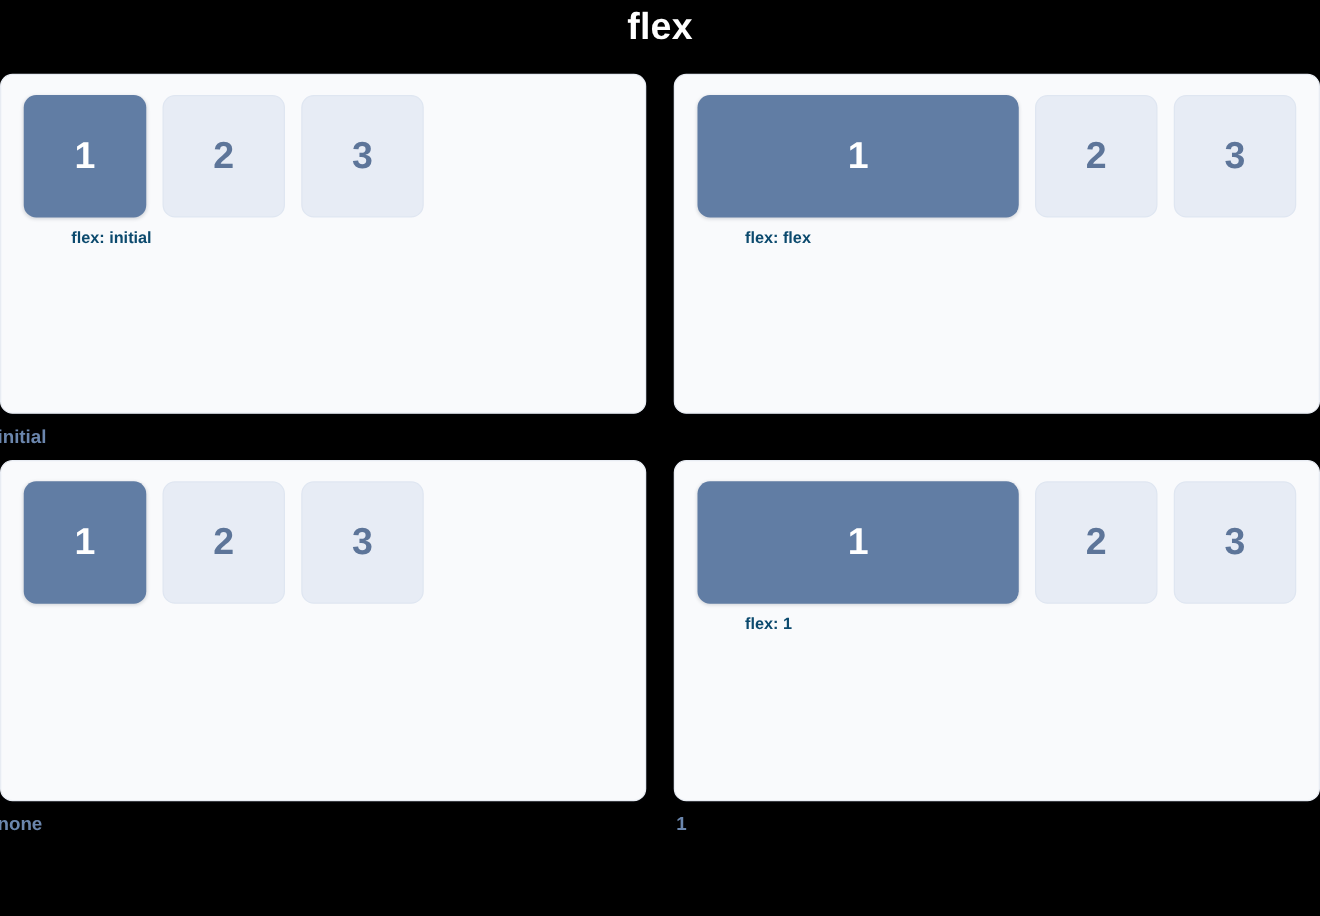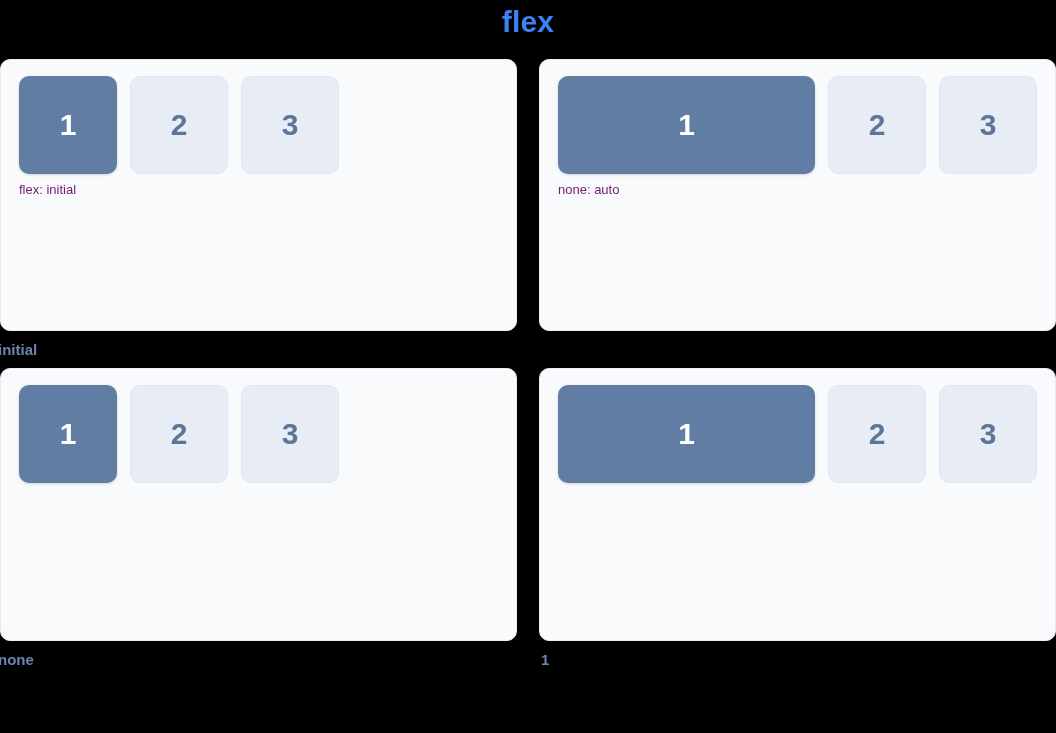--- a/index.html
+++ b/index.html
@@ -10,21 +10,21 @@
     height: 733px;
     overflow: hidden;
   }
   body {
     font-family: "Liberation Sans", sans-serif;
     -webkit-font-smoothing: antialiased;
   }
 
   #page-title {
     text-align: center;
-    color: #3b82f6;
+    color: #ffffff;
     font-size: 30px;
     font-weight: bold;
     line-height: 1;
     padding-top: 7px;
     letter-spacing: 0.2px;
   }
 
   #grid {
     position: absolute;
     top: 59px;
@@ -86,25 +86,26 @@
   .box.muted {
     background: #e7ecf5;
     color: #5d7599;
     border: 1px solid #dfe6f1;
   }
 
   
   .boxes.grow .box.primary { flex: 1 1 auto; width: auto; }
 
   .flex-label {
-    color: #701a75;
+    color: #0c4a6e;
     font-size: 13px;
-    font-weight: normal;
+    font-weight: bold;
     margin-top: 9px;
     line-height: 1;
+    margin-left: 38px;
   }
 
   .caption {
     color: #6b86ad;
     font-size: 15px;
     font-weight: bold;
     line-height: 1;
     padding-top: 11px;
     padding-bottom: 11px;
   }
@@ -132,21 +133,21 @@
       <div class="caption">initial</div>
     </div>
 
     <div class="panel right">
       <div class="card">
         <div class="boxes grow">
           <div class="box primary">1</div>
           <div class="box muted">2</div>
           <div class="box muted">3</div>
         </div>
-        <div class="flex-label">none: auto</div>
+        <div class="flex-label">flex: flex</div>
       </div>
     </div>
 
   </div>
 
   <div class="row row-bottom">
 
     <div class="panel left">
       <div class="card">
         <div class="boxes">
@@ -158,19 +159,20 @@
       <div class="caption">none</div>
     </div>
 
     <div class="panel right">
       <div class="card">
         <div class="boxes grow">
           <div class="box primary">1</div>
           <div class="box muted">2</div>
           <div class="box muted">3</div>
         </div>
+        <div class="flex-label">flex: 1</div>
       </div>
       <div class="caption">1</div>
     </div>
 
   </div>
 
 </div>
 
 </body></html>

